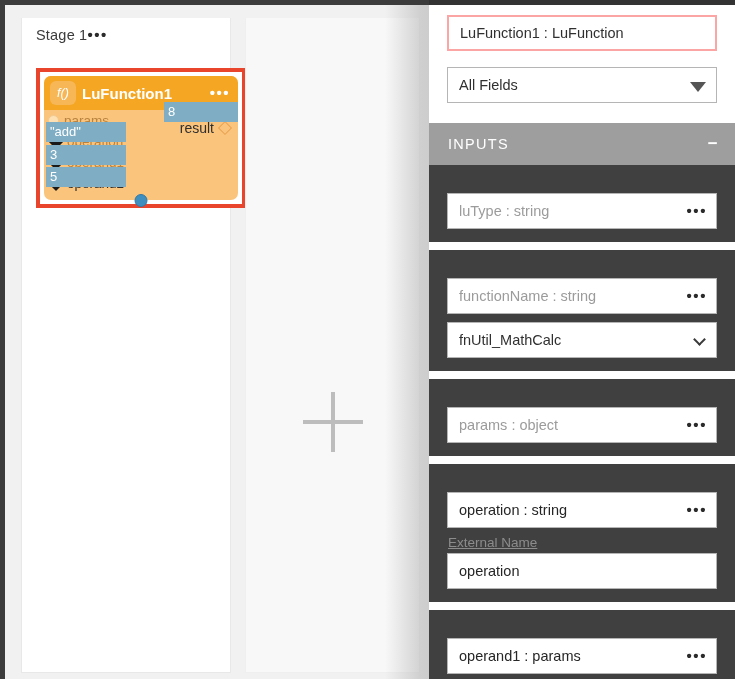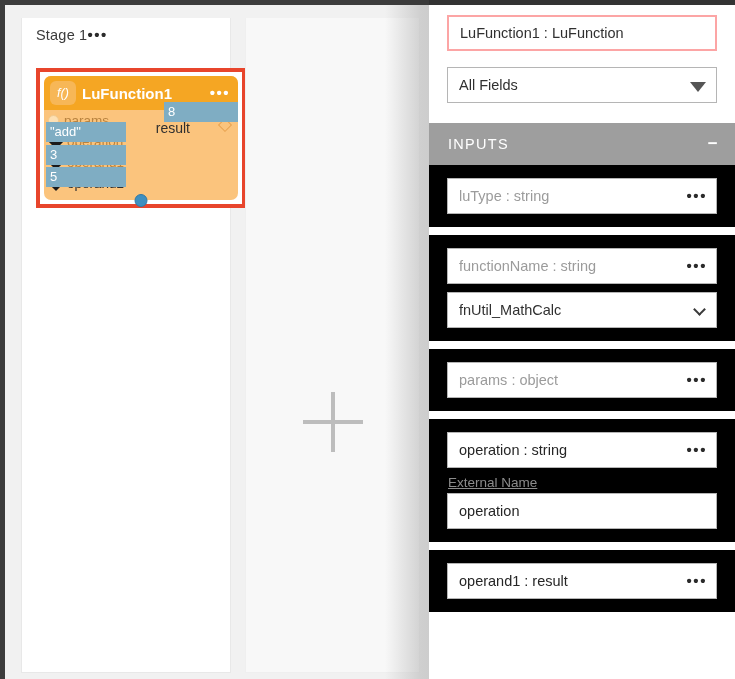--- a/index.html
+++ b/index.html
@@ -154,22 +154,22 @@
     margin: 0 6px 0 3px; flex: none;
   }
   .port-diamond.outline {
     background: #fbc47d; border: 1.6px solid #e8a24f;
     transform: rotate(45deg);
     margin: 0 2px 0 6px;
   }
 
   .result-row {
     position: absolute; right: 6px; top: 44px;
-    display: flex; 
-    font-size: 14px; color: #2f2f2f; gap: 24px;
+    display: flex; align-items: center;
+    font-size: 14px; color: #2f2f2f;
   }
 
   
   .vtip {
     position: absolute;
     background: #7fadc3;
     color: #ffffff;
     font-size: 13px;
     line-height: 17px;
     padding: 1px 4px 2px 4px;
@@ -244,22 +244,22 @@
     color: #ffffff;
     font-size: 14.5px; letter-spacing: 1.3px; gap: 29px;
   }
   .collapse-btn {
     font-size: 17px; font-weight: 700; line-height: 10px;
     color: #ffffff; cursor: pointer; user-select: none;
   }
 
   
   .fgroup {
-    background: #000000;
-    padding: 13px 18px 13px 18px;
+    background: #404040;
+    padding: 28px 18px 13px 18px;
   }
   .fdivider { height: 8px; background: #ffffff; }
 
   .field-box {
     position: relative;
     width: 100%; height: 36px;
     border: 1px solid #b5b5b5;
     background: #ffffff;
     display: flex; align-items: center;
     padding: 0 34px 0 11px;
@@ -399,19 +399,19 @@
       </div>
       <div class="ext-label">External Name</div>
       <div class="field-box">
         <span class="lbl-dark">operation</span>
       </div>
     </div>
     <div class="fdivider"></div>
 
     <div class="fgroup">
       <div class="field-box">
-        <span class="lbl-dark">operand1 : result</span>
+        <span class="lbl-dark">operand1 : params</span>
         <span class="field-dots">•••</span>
       </div>
     </div>
 
   </div>
 </div>
 
 </body></html>

